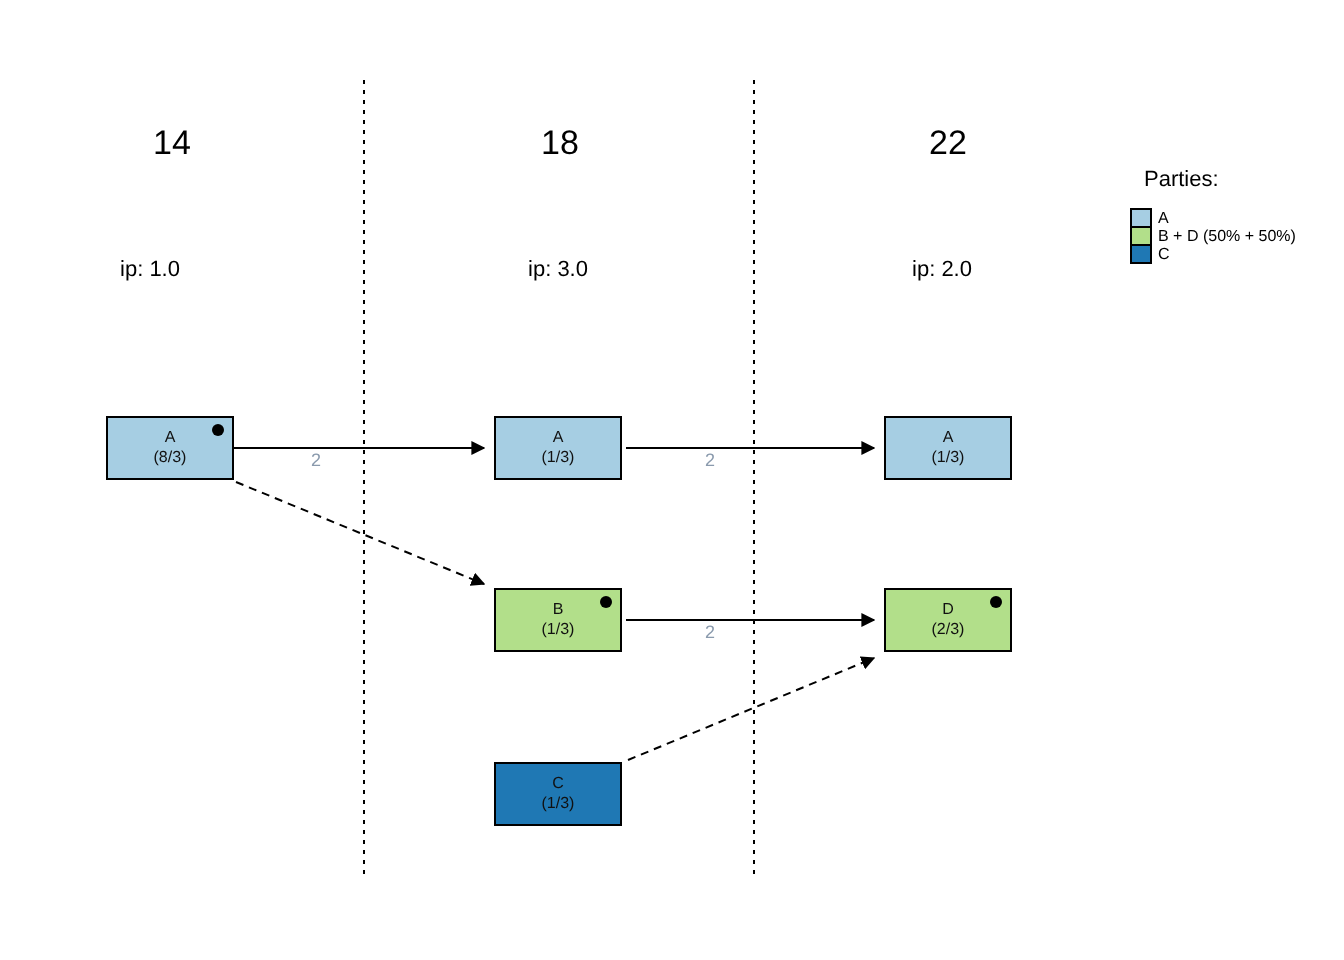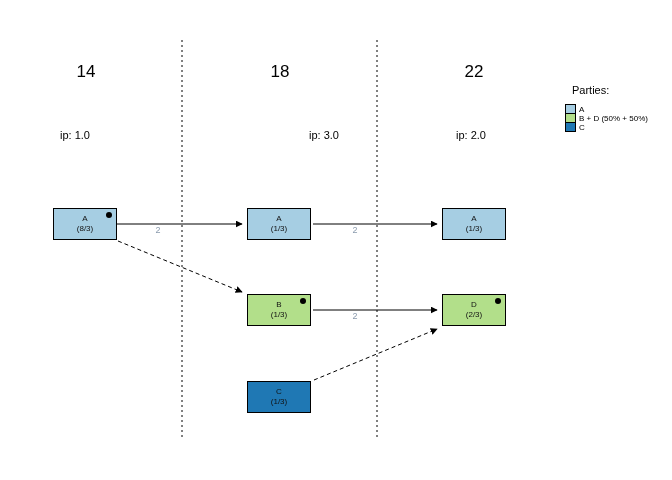--- a/index.html
+++ b/index.html
@@ -103,21 +103,21 @@
 
     <line x1="118" y1="241" x2="242" y2="292" stroke="#000" stroke-width="1" stroke-dasharray="4,3" marker-end="url(#arrow)"></line>
     <line x1="314" y1="380" x2="437" y2="329" stroke="#000" stroke-width="1" stroke-dasharray="4,3" marker-end="url(#arrow)"></line>
   </svg>
 
   <div class="col-header" style="left:86px; top:72px;">14</div>
   <div class="col-header" style="left:280px; top:72px;">18</div>
   <div class="col-header" style="left:474px; top:72px;text-align:right;">22</div>
 
   <div class="ip-label" style="left:75px; top:135px;">ip: 1.0</div>
-  <div class="ip-label" style="left:279px; top:135px;margin-left:45px;">ip: 3.0</div>
+  <div class="ip-label" style="left:279px; top:135px;">ip: 3.0</div>
   <div class="ip-label" style="left:471px; top:135px;">ip: 2.0</div>
 
   <div class="node" style="left: 53px; top: 208px; background-color: rgb(166, 206, 227);">
     <span class="dot"></span>
     <div>A</div>
     <div>(8/3)</div>
   </div>
 
   <div class="node" style="left: 247px; top: 208px; background-color: rgb(166, 206, 227);">
     <div>A</div>

